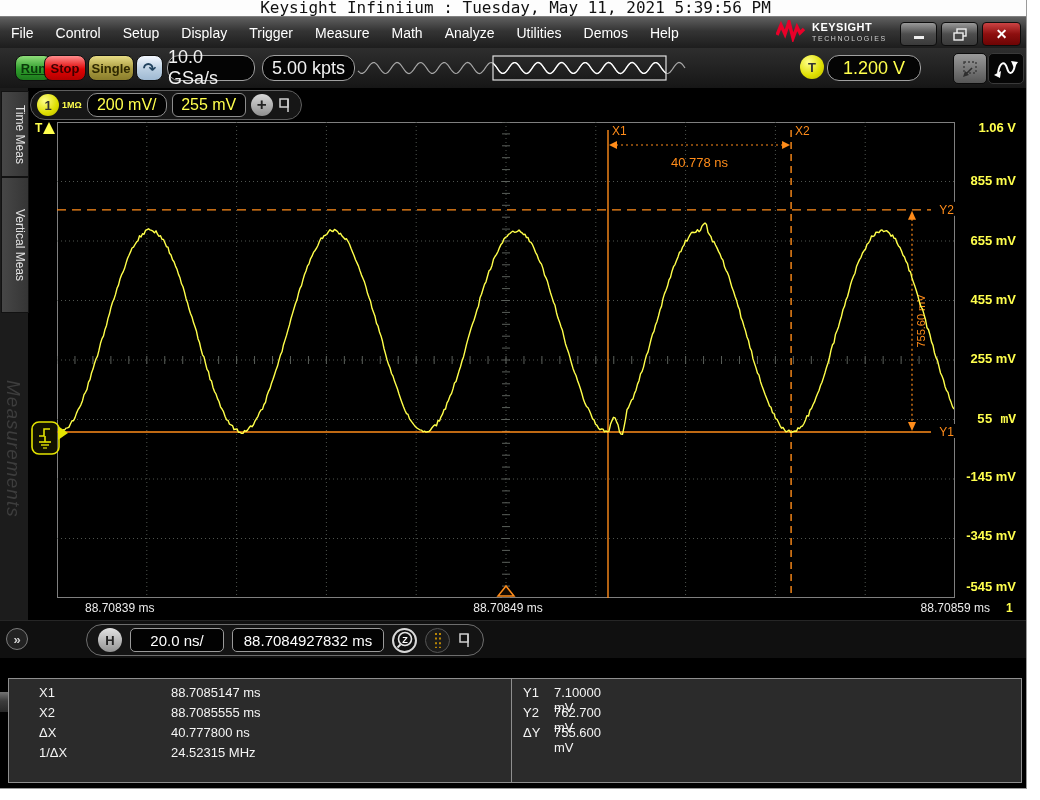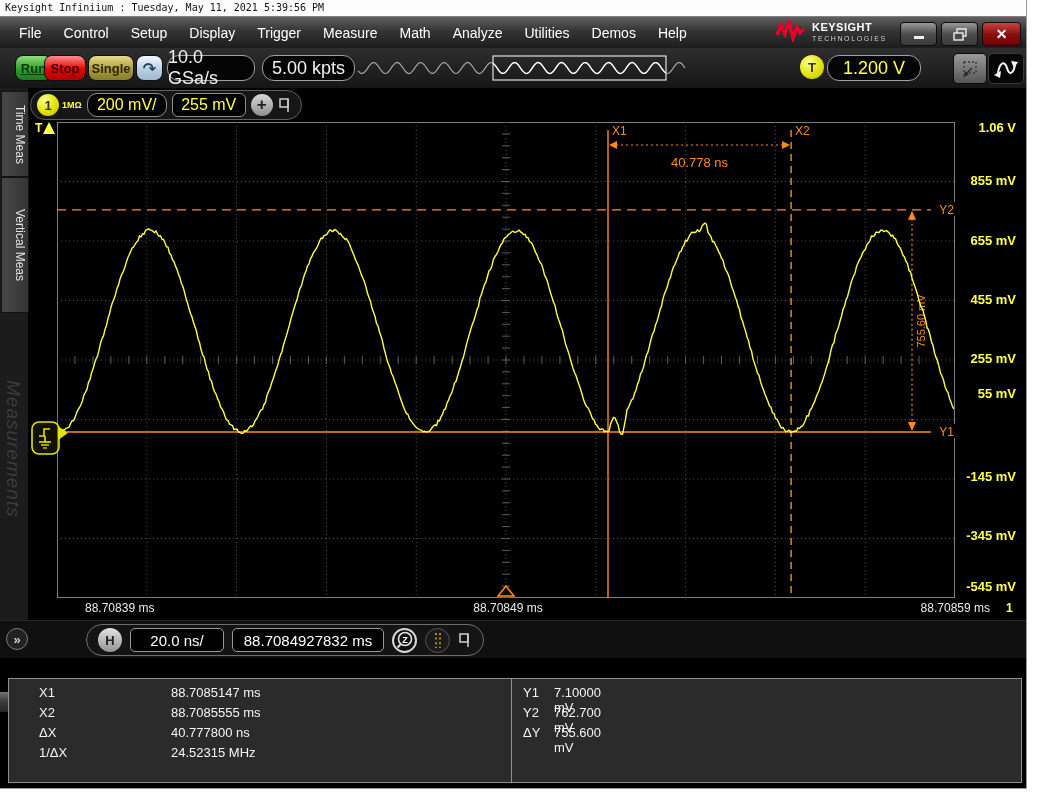--- a/index.html
+++ b/index.html
@@ -2,26 +2,26 @@
 <html><head>
 <meta charset="utf-8">
 <style>
   html,body{margin:0;padding:0;background:#fff;}
   .screen{position:relative;width:1040px;height:800px;background:#fff;overflow:hidden;
           font-family:"Liberation Sans",sans-serif;}
   .app{position:absolute;left:0;top:0;width:1026px;height:788px;background:#000;
        border-right:1px solid #9a9a9a;border-bottom:1px solid #9a9a9a;}
   
   .titlebar{position:absolute;left:0;top:0;width:1026px;height:16px;background:#fdfdfd;
-            font-family:"DejaVu Sans Mono",monospace;font-size:10px;color:#111;line-height:16px;
-            padding-left:5px;box-sizing:border-box;white-space:nowrap;}
+            font-family:"DejaVu Sans Mono",monospace;font-size:16px;color:#111;line-height:16px;
+            padding-left:5px;box-sizing:border-box;white-space:nowrap;text-align:center;}
   
   .menubar{position:absolute;left:0;top:16px;width:1026px;height:32px;
            background:linear-gradient(#606060,#343434 45%,#1d1d1d);border-top:1px solid #808080;box-sizing:border-box;}
-  #menu{display:flex;align-items:center;height:100%;padding-left:8px;}
+  #menu{display:flex;align-items:center;height:100%;}
   .menu-item{color:#fff;font-size:14px;padding:0 11px;height:100%;display:flex;align-items:center;cursor:default;}
   .logo{position:absolute;left:776px;top:3px;display:flex;align-items:center;gap:6px;}
   .logo-name{color:#fff;font-size:11px;font-weight:bold;letter-spacing:.5px;line-height:15px;display:block;}
   .logo-sub{color:#cfcfcf;font-size:7px;letter-spacing:1.6px;display:block;}
   .winbtns{position:absolute;right:5px;top:5px;display:flex;gap:4px;}
   .wbtn{width:35px;height:22px;border-radius:4px;border:1px solid #0d0d0d;
         background:linear-gradient(#9a9a9a,#4d4d4d 50%,#3a3a3a);display:flex;align-items:center;justify-content:center;}
   .wbtn.close{width:37px;background:linear-gradient(#c44,#8d0f0f 50%,#6d0404);}
   .wbtn.close span{color:#fff;font-weight:bold;font-size:14px;line-height:14px;}
   
@@ -339,21 +339,21 @@
         <polygon points="27,6 27,20 37,13" fill="#e4e400"></polygon>
       </svg>
     </div>
 
     <div id="ylabels">
         <div class="ylab" style="top: 120px;">1.06 V</div>
         <div class="ylab" style="top: 173px;">855 mV</div>
         <div class="ylab" style="top: 233px;">655 mV</div>
         <div class="ylab" style="top: 292px;">455 mV</div>
         <div class="ylab" style="top: 351px;">255 mV</div>
-        <div class="ylab" style="top: 386px;">55 mV</div>
+        <div class="ylab" style="top: 412px; font-family: Liberation Mono, monospace;">55 mV</div>
         <div class="ylab" style="top: 469px;">-145 mV</div>
         <div class="ylab" style="top: 528px;">-345 mV</div>
         <div class="ylab" style="top: 579px;">-545 mV</div>
       </div>
     <div id="xlabels">
         <div class="xlab" style="left: 85px;">88.70839 ms</div>
         <div class="xlab" style="left: 448px; width: 120px; text-align: center;">88.70849 ms</div>
         <div class="xlab" style="left: 910px; width: 80px; text-align: right;">88.70859 ms</div>
         <div class="xlab" style="left: 1006px; color: rgb(255, 255, 77); font-weight: bold;">1</div>
       </div>

